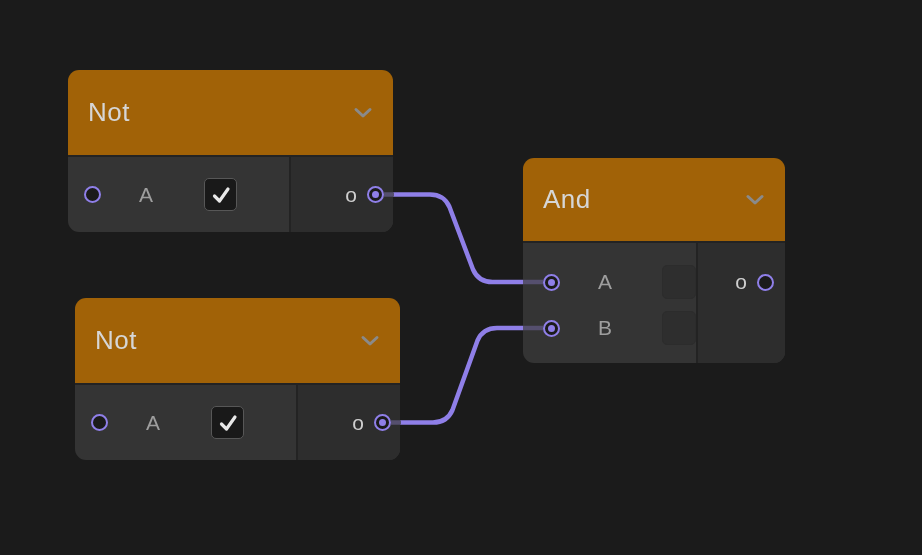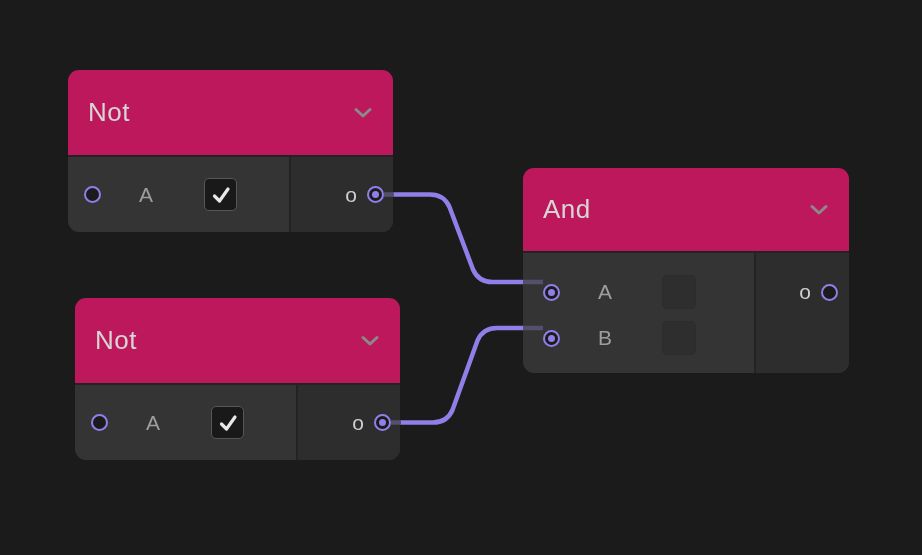--- a/index.html
+++ b/index.html
@@ -14,24 +14,24 @@
   svg.stub-layer{position:absolute;left:0;top:0;z-index:3;pointer-events:none;}
 
   .node{
     position:absolute;
     border-radius:11px;
     overflow:hidden;
     z-index:1;
   }
   .node-not1{left:68px;top:70px;width:325px;}
   .node-not2{left:75px;top:298px;width:325px;}
-  .node-and{left:523px;top:158px;width:326px;margin-top:10px;}
+  .node-and{left:523px;top:158px;width:262px;}
 
   .node-header{
-    background:#be185d;
+    background:#a16207;
     display:flex;align-items:center;justify-content:space-between;
     padding:0 20px;
     border-bottom:2px solid #232323;
   }
   .node-not1 .node-header,.node-not2 .node-header{height:85px;}
   .node-and .node-header{height:83px;}
 
   .node-title{
     color:#d6d6d6;
     font-size:26px;

